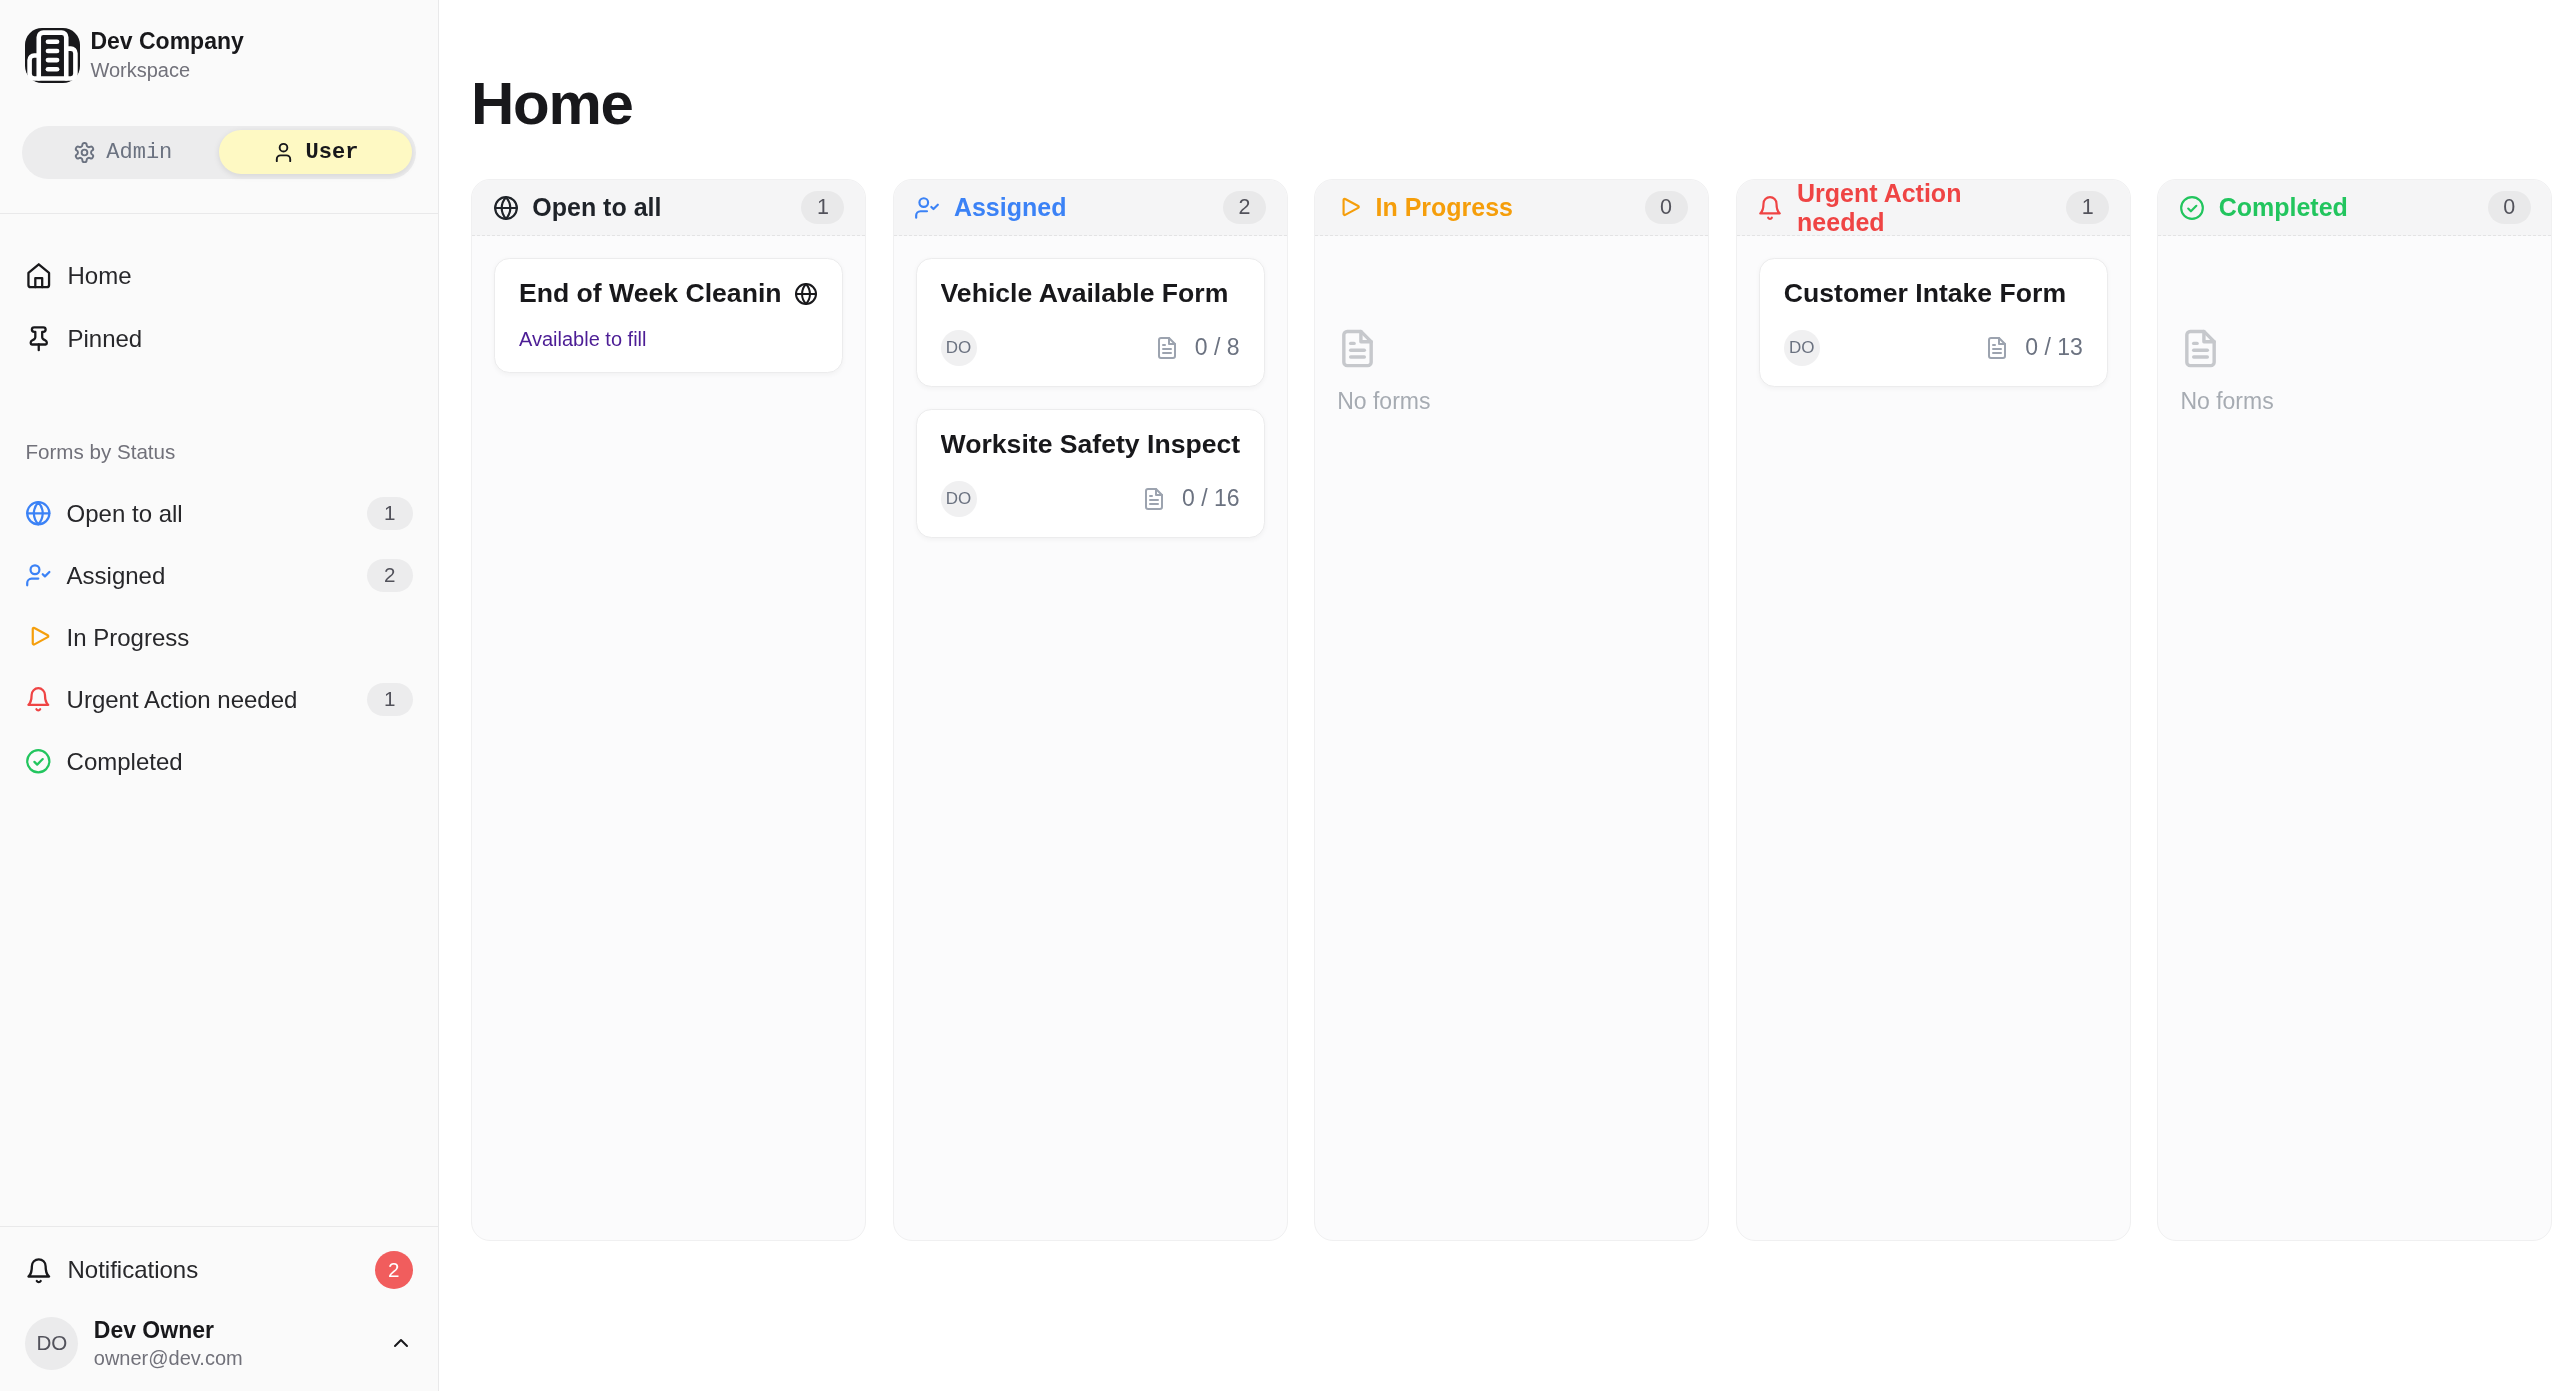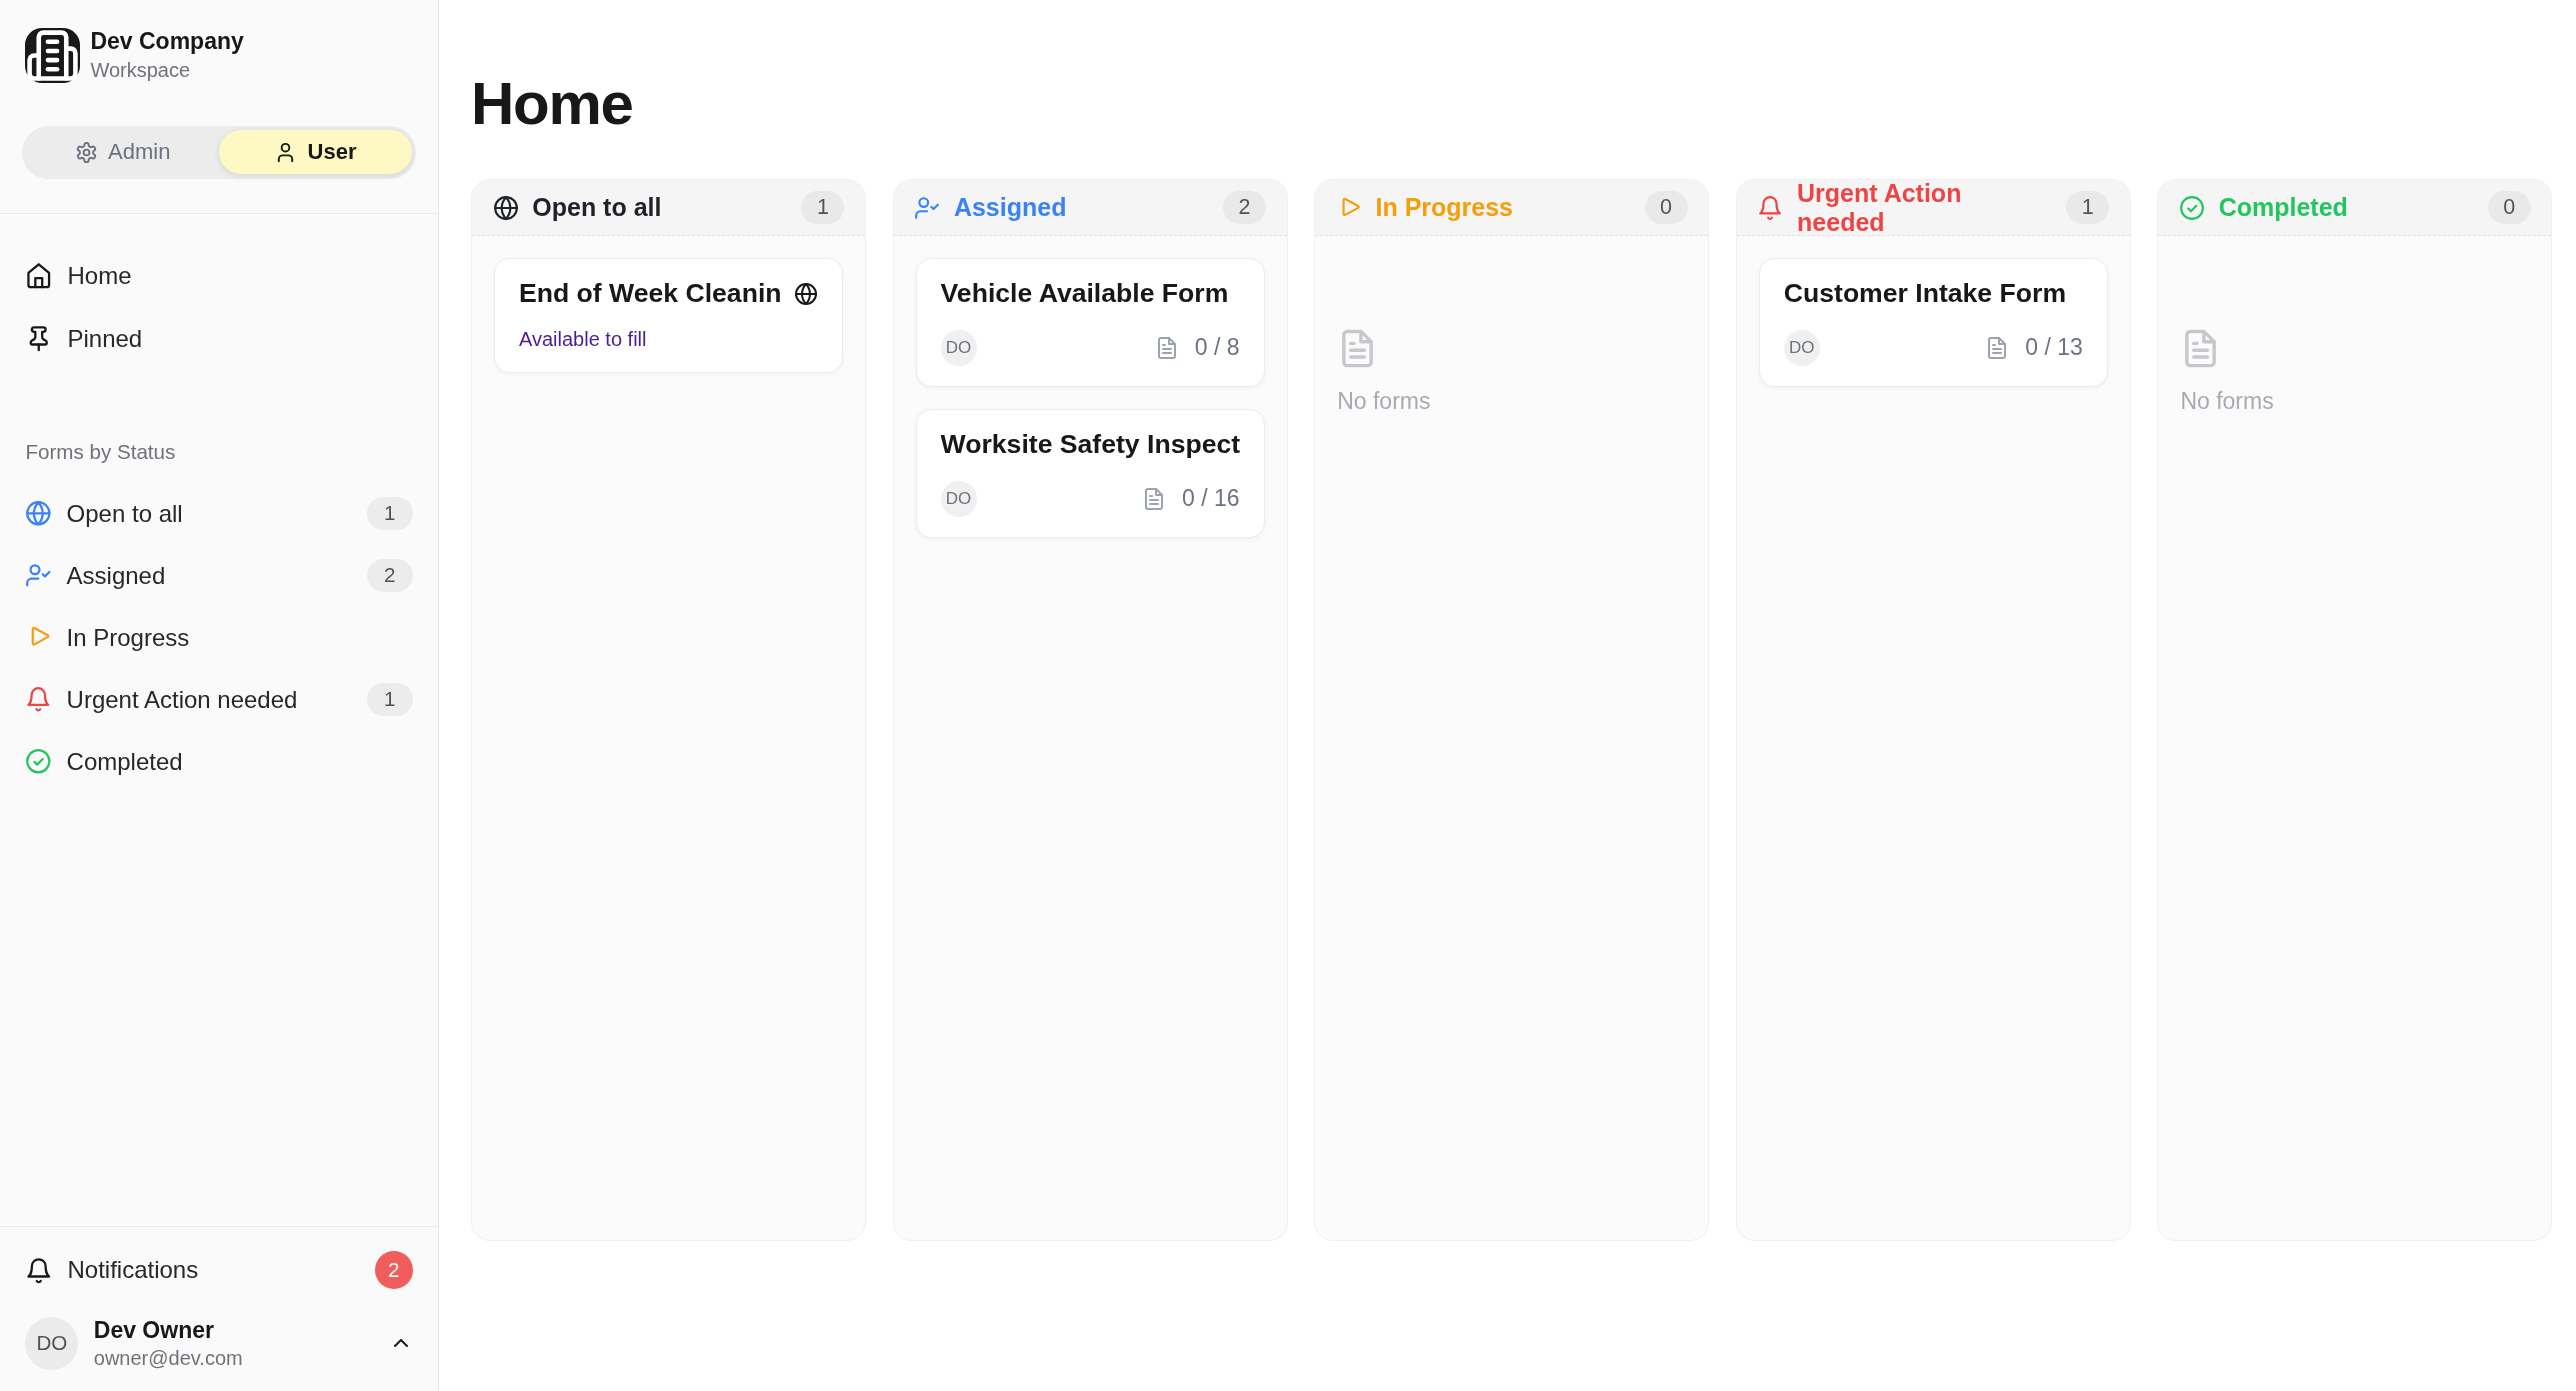--- a/index.html
+++ b/index.html
@@ -17,21 +17,21 @@
     display:flex;flex-direction:column;padding:0 22px;
   }
   .ws-header{display:flex;align-items:center;gap:10px;margin:27.5px 3.4px 0;cursor:pointer;}
   .ws-logo{width:55px;height:55px;border-radius:17px;background:#18181b;display:flex;align-items:center;justify-content:center;flex:none;}
   .ws-logo svg{width:33px;height:33px;color:#fff;}
   .ws-name{font-size:23px;font-weight:700;color:#18181b;line-height:1.2;}
   .ws-sub{font-size:20px;color:#71717a;margin-top:3.4px;}
 
   .toggle{margin-top:43px;height:53px;border-radius:857px;background:#ececed;display:flex;padding:4.3px;box-sizing:border-box;}
   .seg{flex:1;border:none;background:transparent;border-radius:857px;display:flex;align-items:center;justify-content:center;gap:10.3px;
-       font-family:Liberation Sans, sans-serif;font-size:22px;color:#6b7280;cursor:pointer;}
+       font-family:Liberation Mono, monospace;font-size:22px;color:#6b7280;cursor:pointer;}
   .seg .icon{width:23px;height:23px;}
   .seg.active{background:#fef9c3;color:#18181b;font-weight:600;box-shadow:0 1.7px 6.9px rgba(0,0,0,.10);}
 
   .side-divider{border-top:1.7px solid #e9e9ea;margin:34px -22px 0;}
 
   .nav{margin-top:31px;display:flex;flex-direction:column;}
   .nav-item{display:flex;align-items:center;gap:14.6px;height:63px;padding:0 3.4px;border-radius:12px;cursor:pointer;font-size:24px;color:#27272a;}
   .nav-item .icon{width:27.5px;height:27.5px;color:#18181b;flex:none;}
   .section-label{margin-top:69px;font-size:20.6px;color:#71717a;padding:0 3.4px;}
   .status-list{margin-top:19px;display:flex;flex-direction:column;}

